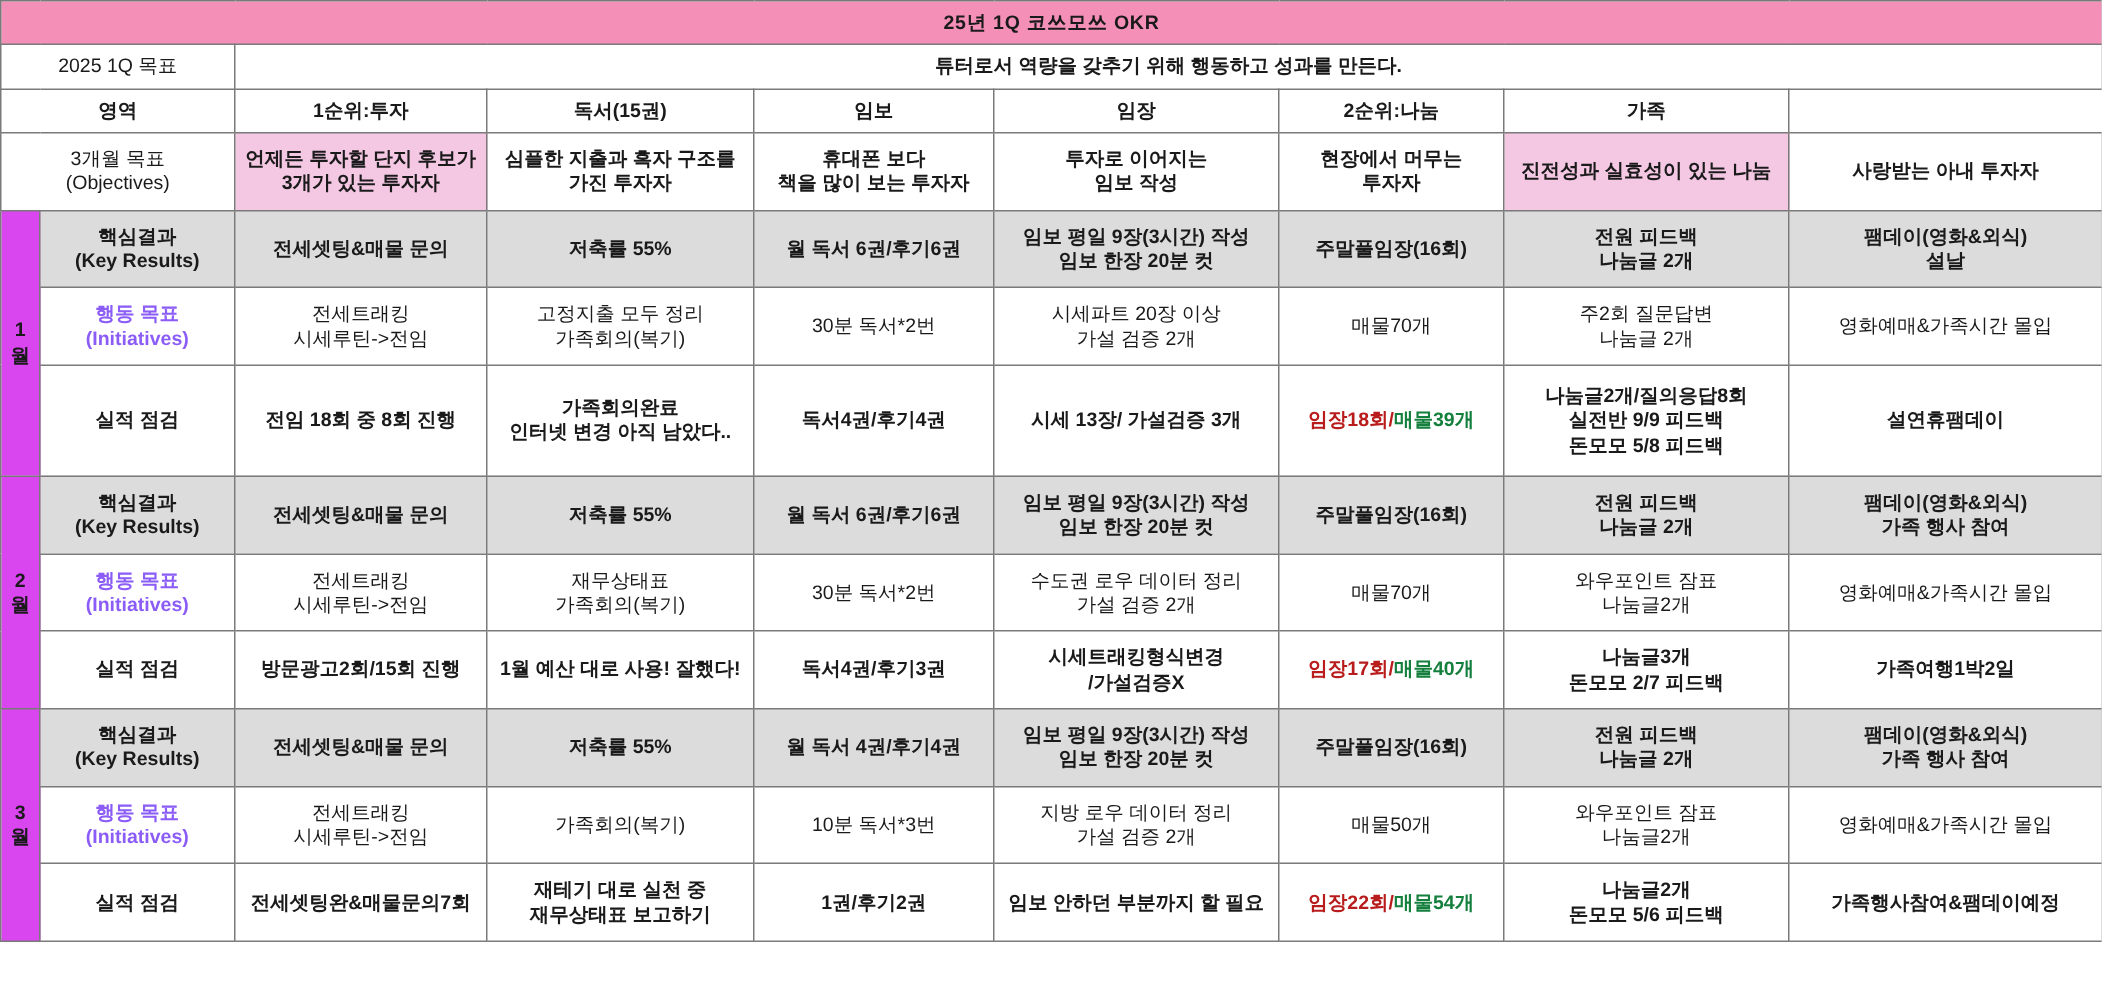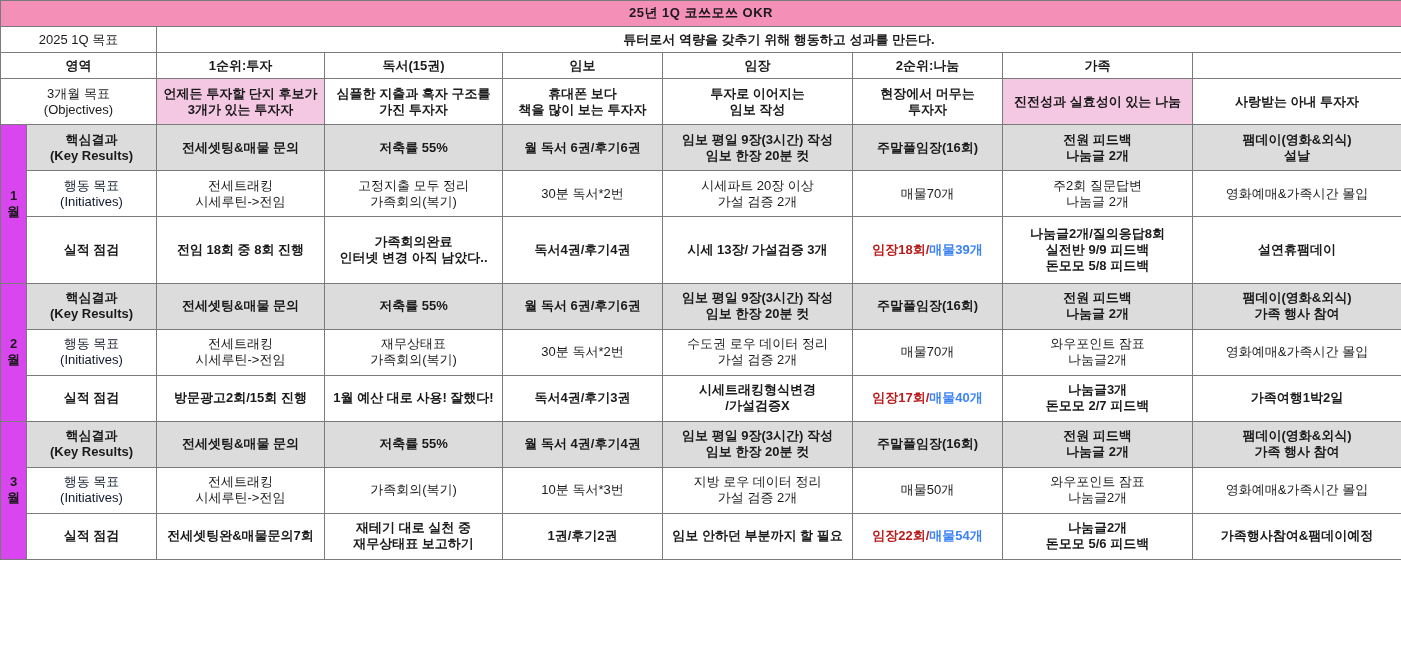--- a/index.html
+++ b/index.html
@@ -10,21 +10,21 @@
   body {
     font-family: "Liberation Sans", sans-serif;
     width: 1401px;
     height: 672px;
     overflow: hidden;
   }
   table.okr {
     border-collapse: collapse;
     table-layout: fixed;
     width: 1401px;
-    height: 560px;
+    height: 628px;
   }
   table.okr td {
     border: 1px solid #7a7a7a;
     text-align: center;
     vertical-align: middle;
     font-size: 13px;
     line-height: 1.25;
     padding: 2px 3px;
     color: #1a1a1a;
     white-space: pre-line;
@@ -71,32 +71,32 @@
   }
   .init-row td {
     color: #8c8c8c;
     font-size: 12.5px;
   }
   .rowlabel {
     font-weight: bold;
     font-size: 14px;
   }
   .init-row .rowlabel {
-    color: #0f172a;
-    font-weight: normal;
+    color: #8b5cf6;
+    font-weight: bold;
   }
   .month-cell {
     font-size: 17px;
     font-weight: bold;
   }
   .res-row td {
     font-weight: bold;
     font-size: 12.5px;
   }
-  .c-red { color: #3b82f6; }
+  .c-red { color: #15803d; }
   .c-blue { color: #b91c1c; }
   .c-dark { color: #1a1a1a; }
 </style>
 </head>
 <body>
 
 <table class="okr">
   <colgroup>
     <col style="width:26px">
     <col style="width:130px">

